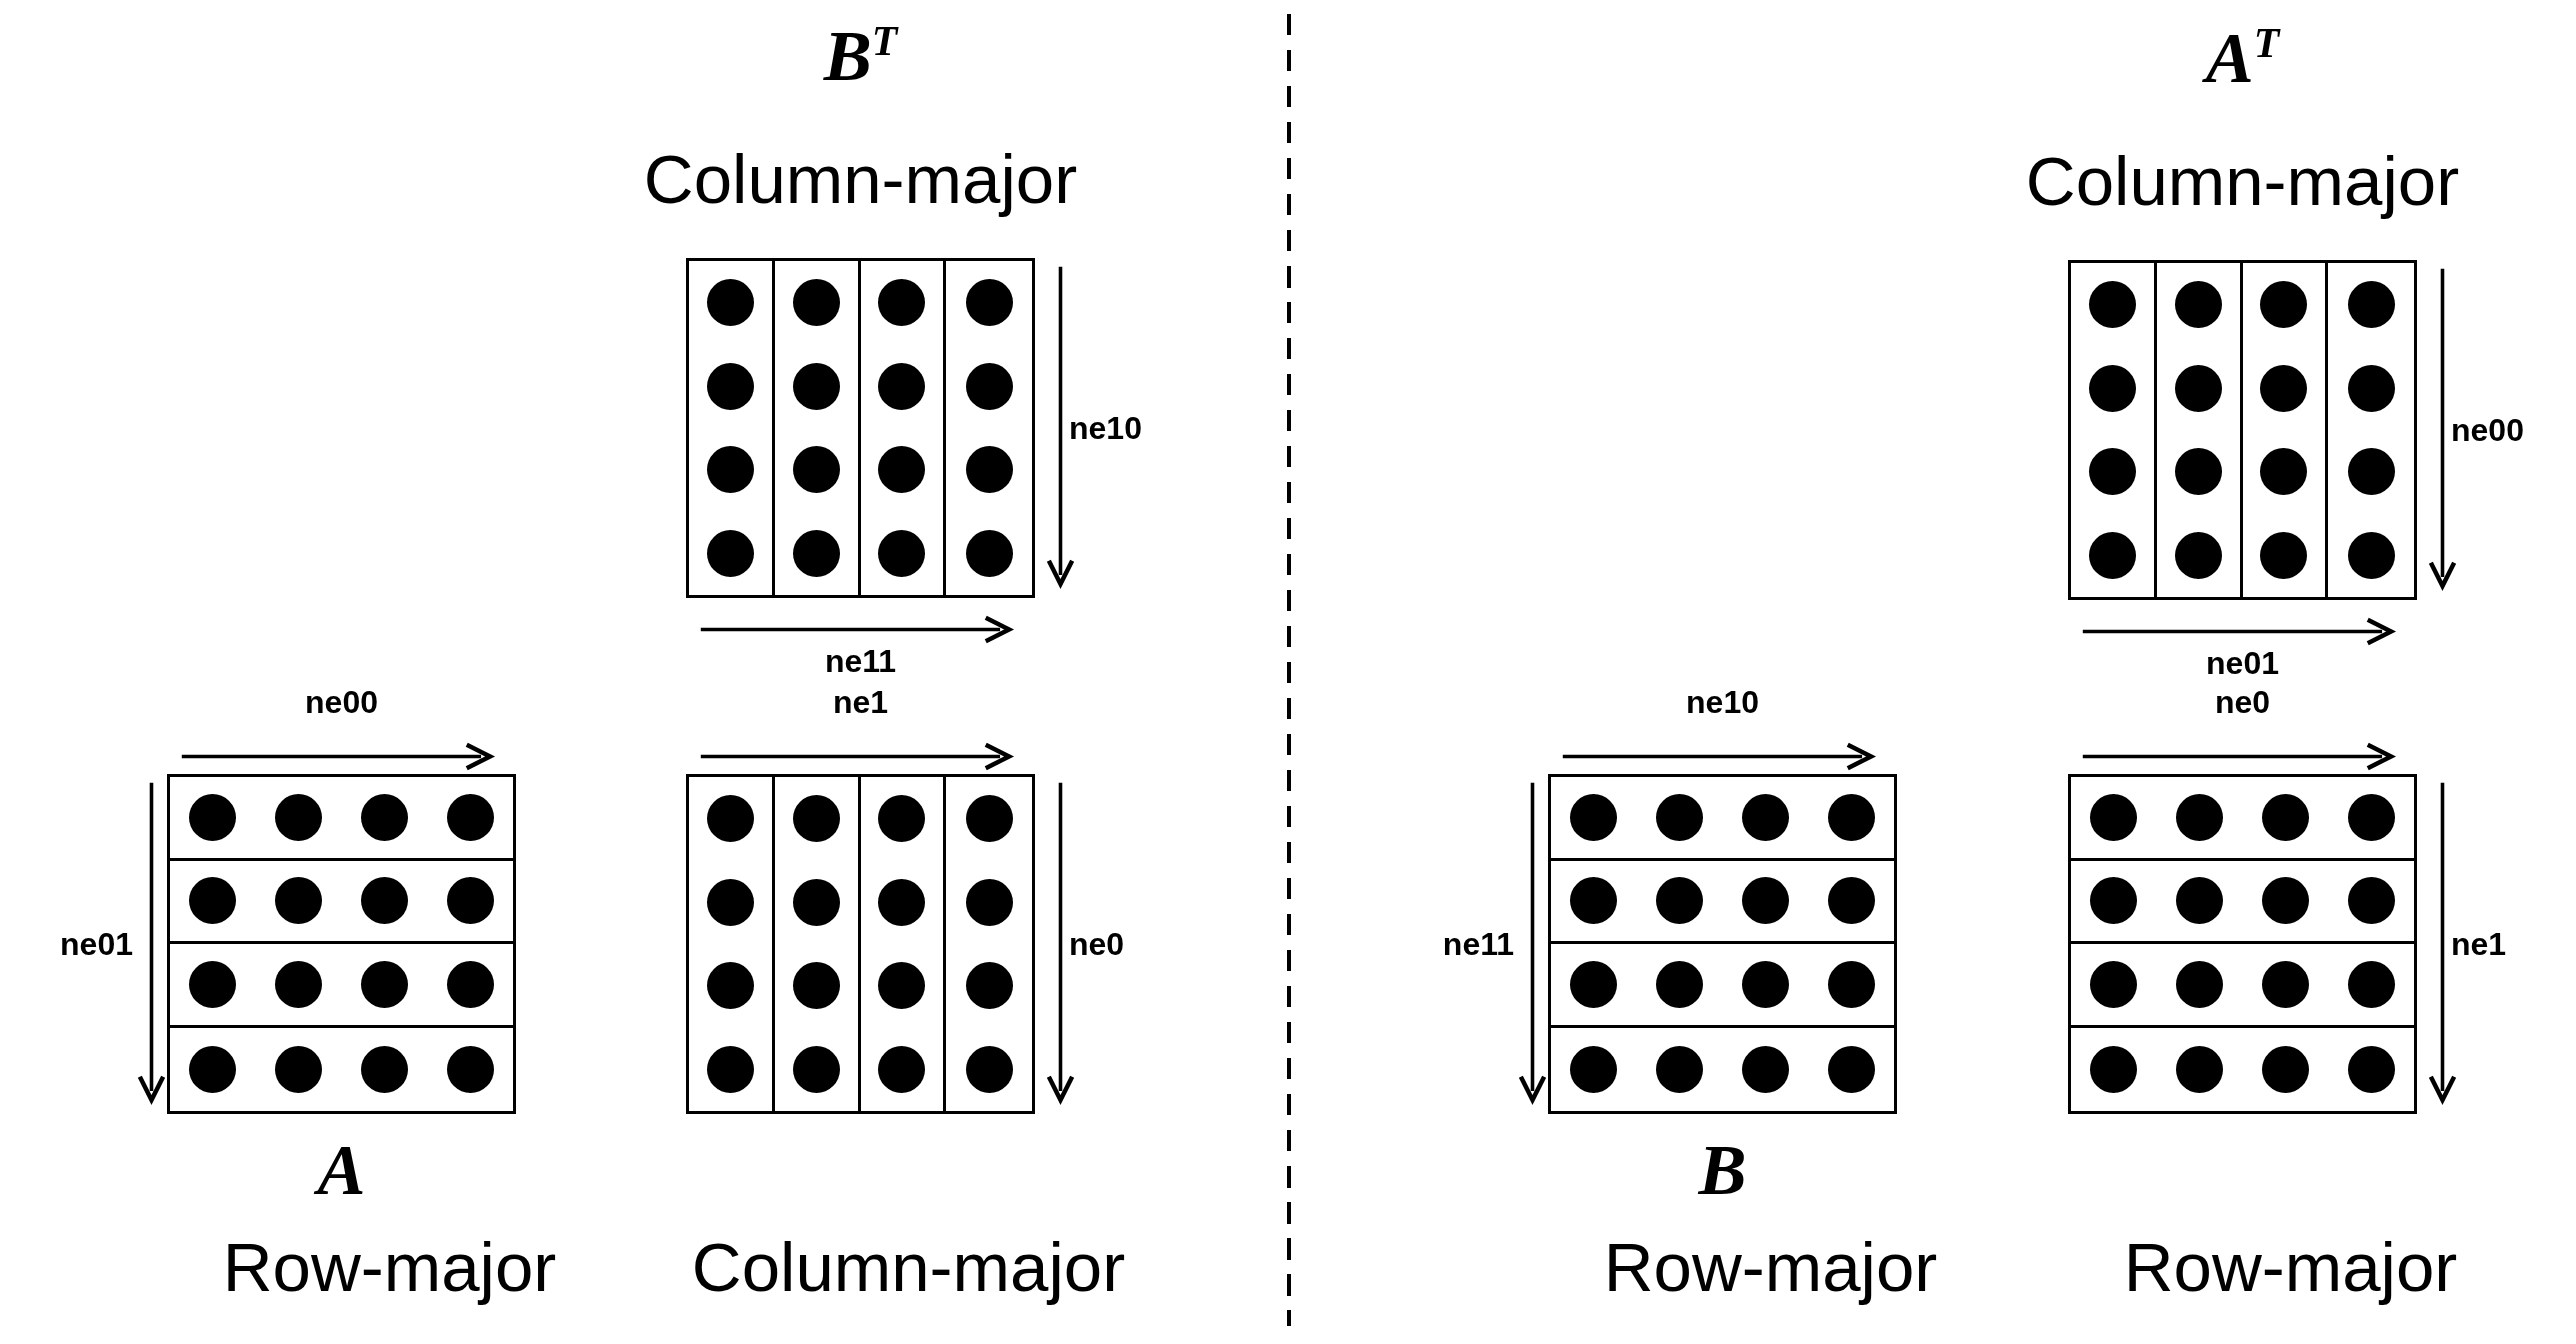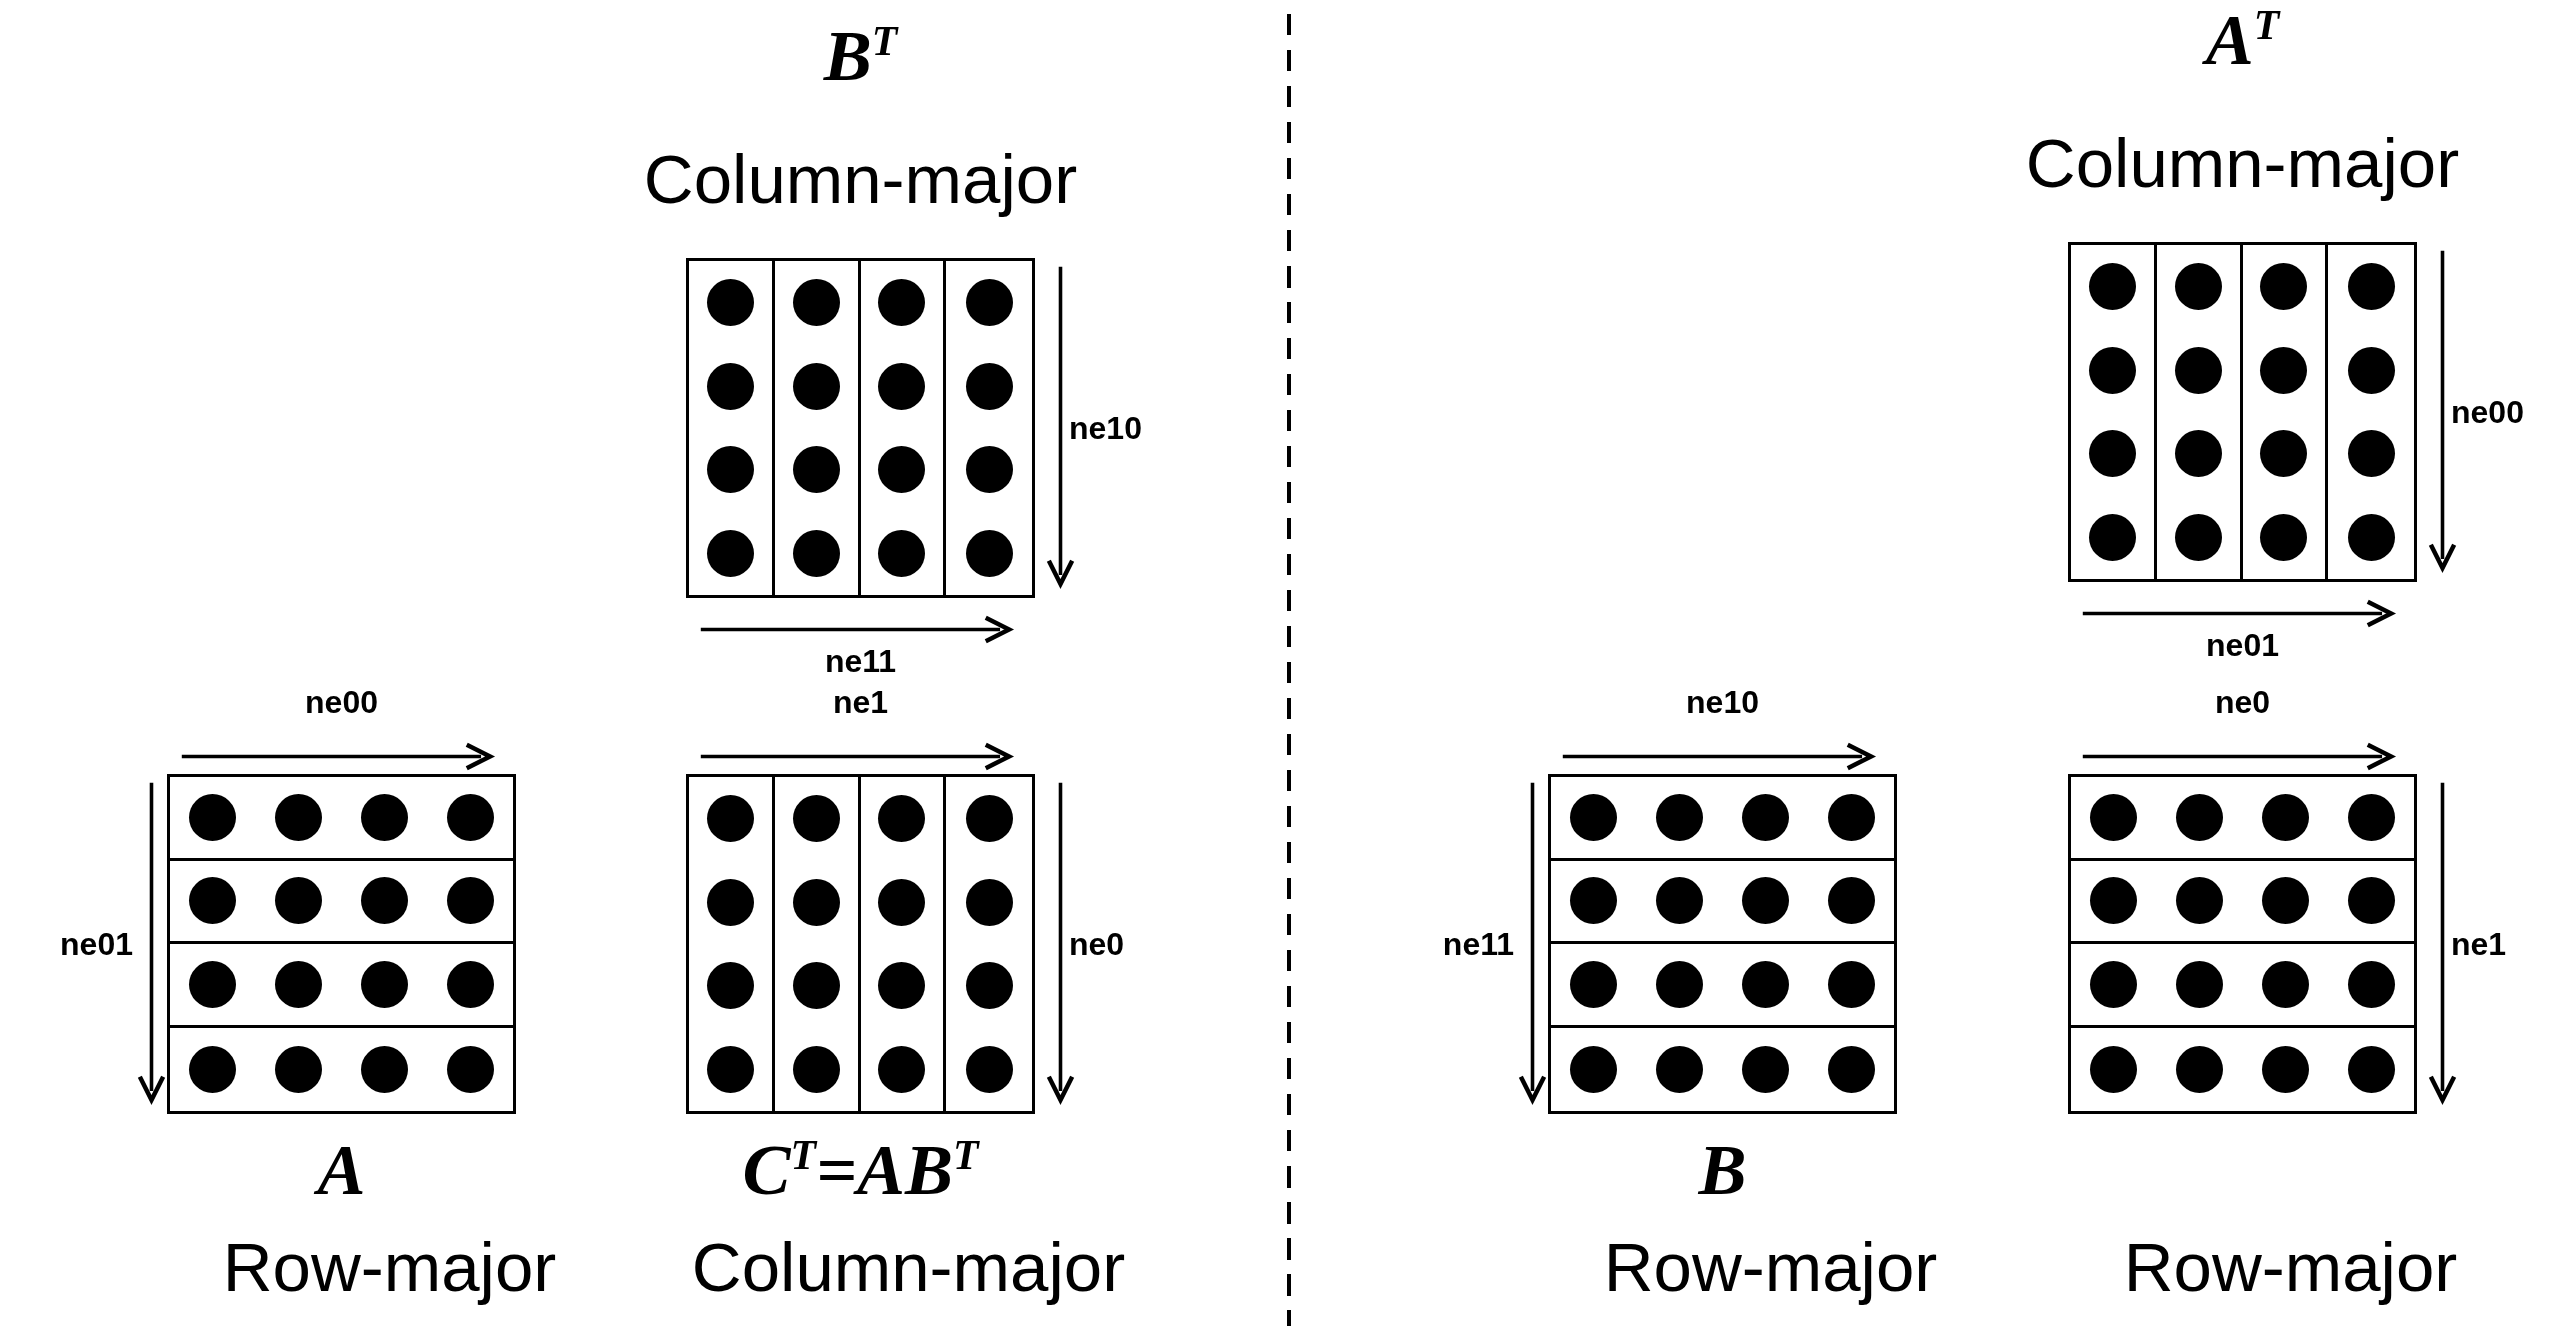--- a/index.html
+++ b/index.html
@@ -256,27 +256,26 @@
           <div class="dot"></div>
         </div>
       </div>
     <div class="arrow arrow-right">
         <svg width="29" height="328" viewBox="0 0 32 366">
           <line x1="16" y1="2" x2="16" y2="346" stroke="#000" stroke-width="4"></line>
           <polyline points="3,330 16,356 29,330" fill="none" stroke="#000" stroke-width="5"></polyline>
         </svg>
       </div>
     <div class="dim-label dim-right">ne0</div>
-    <div class="m-title below">C<sup>T</sup>=AB<sup>T</sup></div>
     <div class="m-layout below">Column-major</div>
   </div>
 
   <div class="section-divider"></div>
 
-  <div class="matrix-block" style="left:2068px; top:242px;">
+  <div class="matrix-block" style="left:2068px; top:260px;">
     <div class="m-title above">A<sup>T</sup></div>
     <div class="m-layout above">Column-major</div>
     <div class="grid col">
         <div class="cell">
           <div class="dot"></div>
         </div>
         <div class="cell">
           <div class="dot"></div>
         </div>
         <div class="cell">

